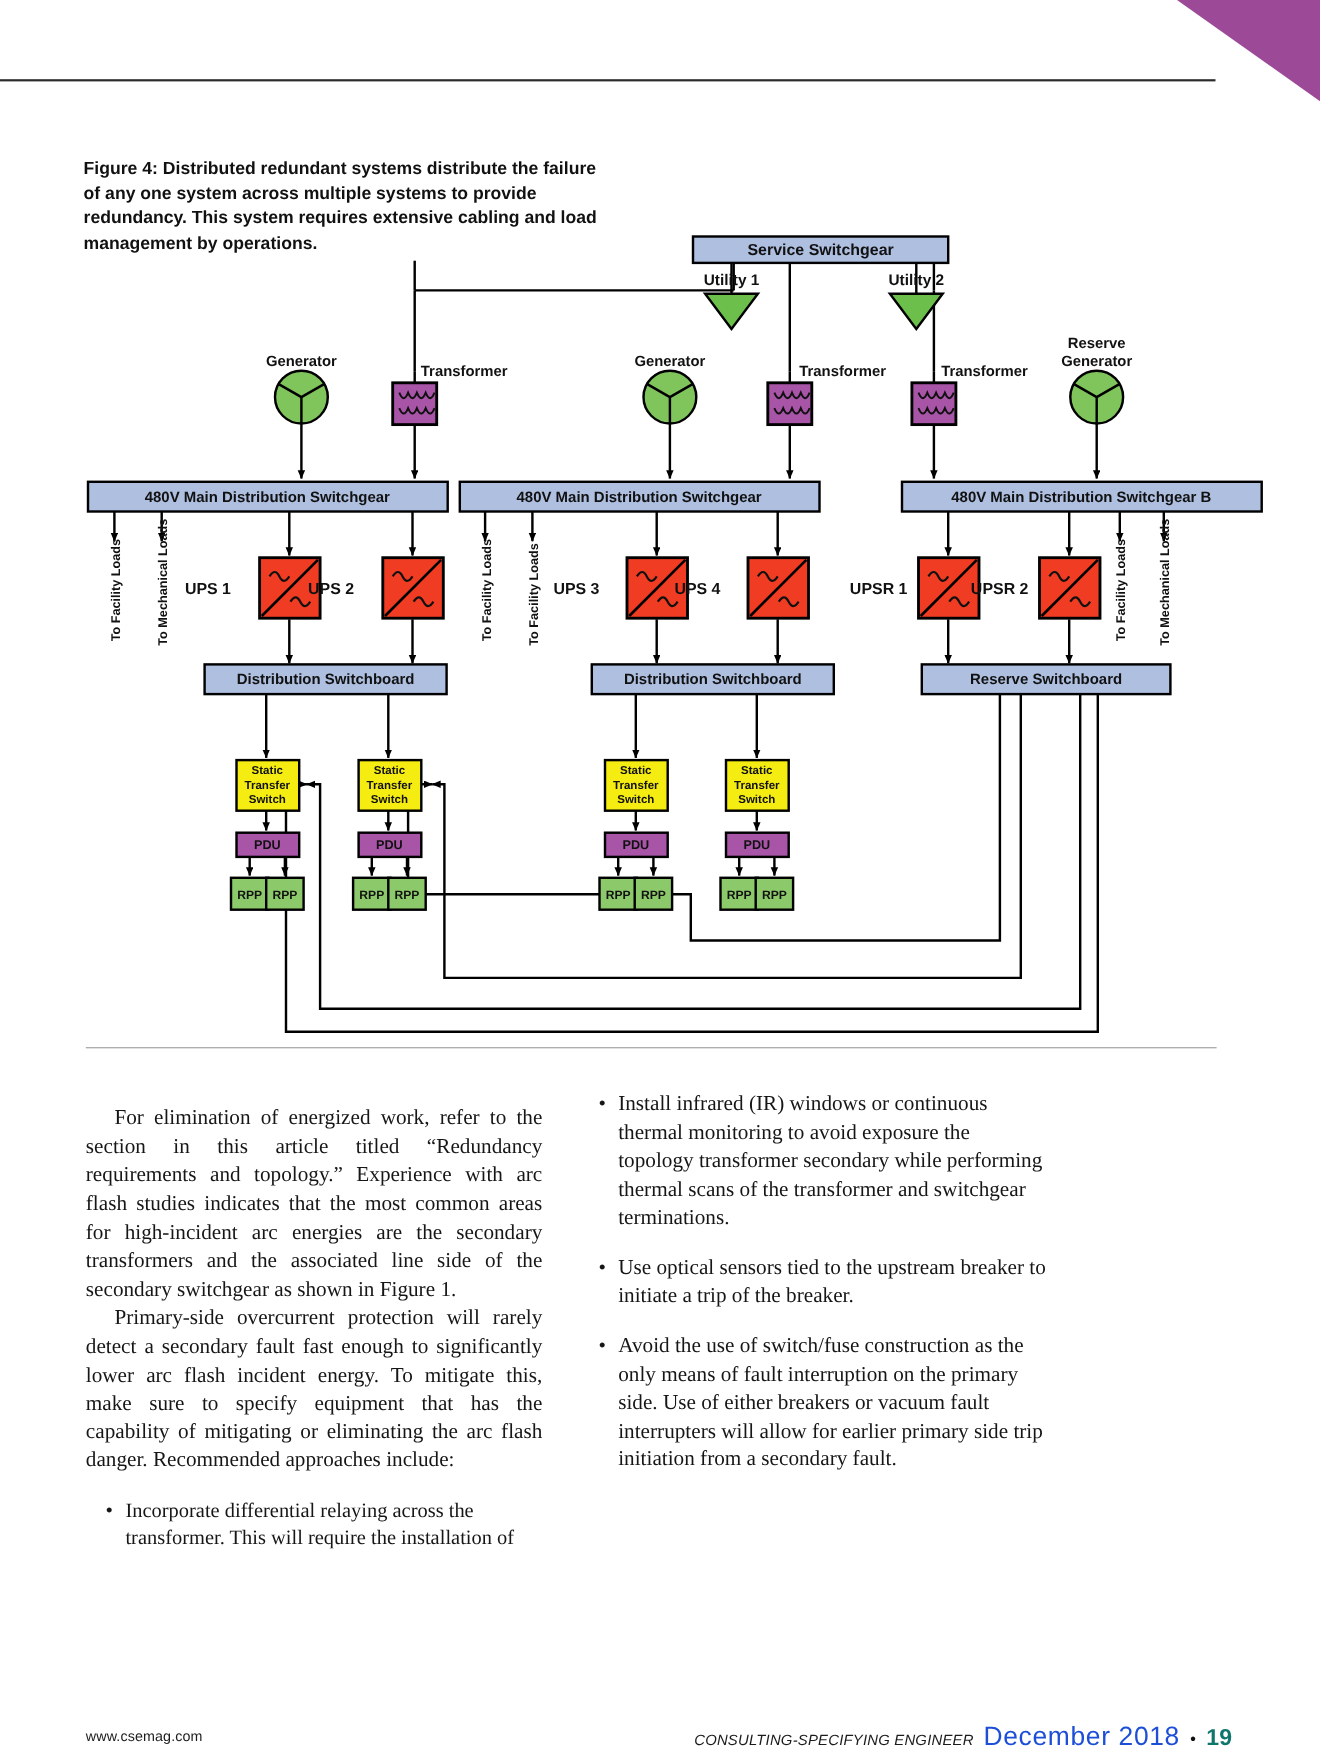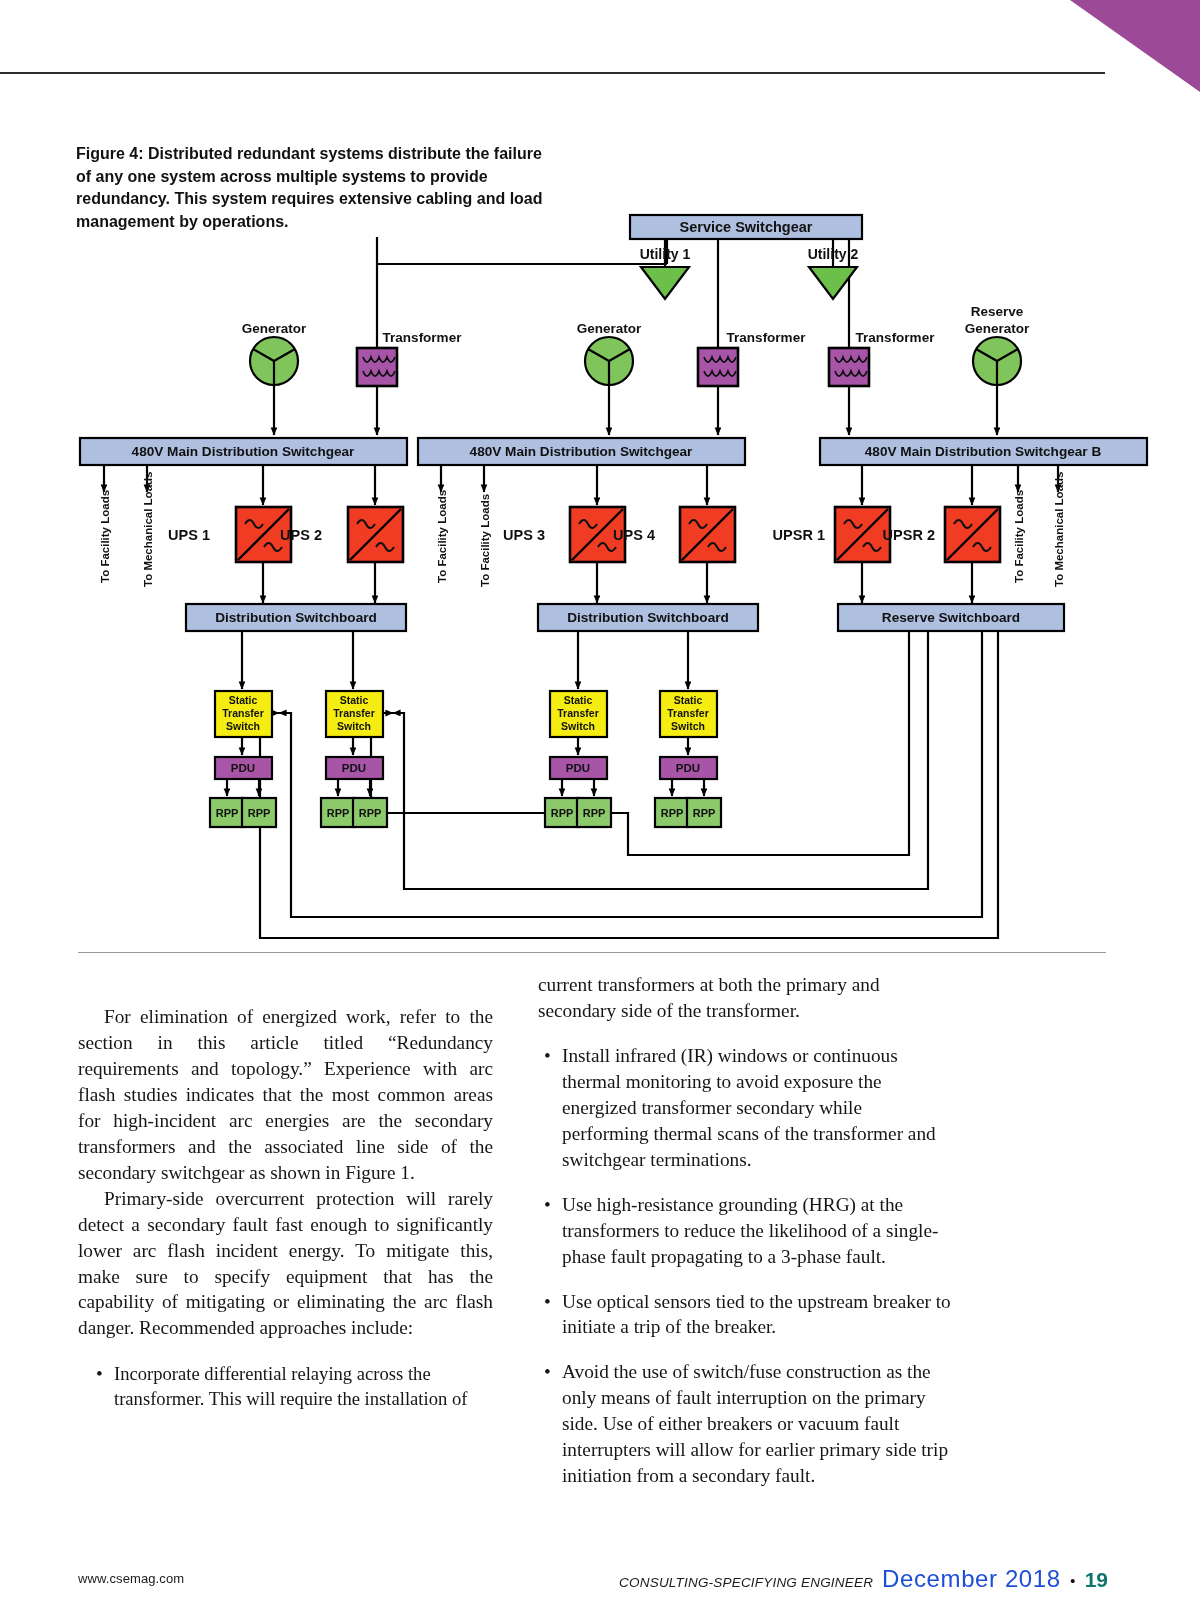--- a/index.html
+++ b/index.html
@@ -52,21 +52,21 @@
   .col.left .bullets{margin-top:20px;margin-left:12px;}
   .col.left .bullets li{font-size:18.6px;}
   .col.right .bullets li{font-size:19.3px;}
   
   #footer{position:absolute;left:0;top:1528px;width:1200px;height:40px;margin-top:43px;}
   #footer-url{
     position:absolute;left:78px;top:0;font-family:"Liberation Sans",sans-serif;
     font-size:13px;color:#1b1b1b;letter-spacing:.1px;
   }
   #footer-right{
-    position:absolute;right:92px;top:-6px;display:flex;align-items:baseline;gap:9px;justify-content:space-between;
+    position:absolute;right:80px;top:-6px;display:flex;align-items:baseline;gap:9px;justify-content:space-between;
   }
   #footer-mag{
     font-family:"Liberation Sans",sans-serif;font-style:italic;font-size:13.5px;
     color:#1b1b1b;letter-spacing:.2px;
   }
   #footer-date{font-family:Liberation Sans, sans-serif;font-size:24px;color:#1d4ed8;letter-spacing:.6px;}
   #footer-dot{font-size:17px;color:#111;}
   #footer-page{font-family:"Liberation Sans",sans-serif;font-weight:bold;font-size:21px;color:#0f766e;}
 </style>
 </head>
@@ -375,24 +375,22 @@
 <div id="cols">
   <div class="col left">
     <p>For elimination of energized work, refer to the section in this article titled “Redundancy requirements and topology.” Experience with arc flash studies indicates that the most common areas for high-incident arc energies are the secondary transformers and the associated line side of the secondary switchgear as shown in Figure 1.</p>
     <p>Primary-side overcurrent protection will rarely detect a secondary fault fast enough to significantly lower arc flash incident energy. To mitigate this, make sure to specify equipment that has the capability of mitigating or eliminating the arc flash danger. Recommended approaches include:</p>
     <ul class="bullets">
       <li>Incorporate differential relaying across the transformer. This will require the installation of</li>
     </ul>
   </div>
 
   <div class="col right">
-    <p class="noindent">current transformers at both the primary and secondary side of the transformer.</p>
     <ul class="bullets">
-      <li>Install infrared (IR) windows or continuous thermal monitoring to avoid exposure the energized transformer secondary while performing thermal scans of the transformer and switchgear terminations.</li>
-      <li>Use high-resistance grounding (HRG) at the transformers to reduce the likelihood of a single-phase fault propagating to a 3-phase fault.</li>
+      <li>Install infrared (IR) windows or continuous thermal monitoring to avoid exposure the topology transformer secondary while performing thermal scans of the transformer and switchgear terminations.</li>
       <li>Use optical sensors tied to the upstream breaker to initiate a trip of the breaker.</li>
       <li>Avoid the use of switch/fuse construction as the only means of fault interruption on the primary side. Use of either breakers or vacuum fault interrupters will allow for earlier primary side trip initiation from a secondary fault.</li>
     </ul>
   </div>
 </div>
 
 <div id="footer">
   <div id="footer-url">www.csemag.com</div>
   <div id="footer-right">
     <span id="footer-mag">CONSULTING-SPECIFYING ENGINEER</span>

